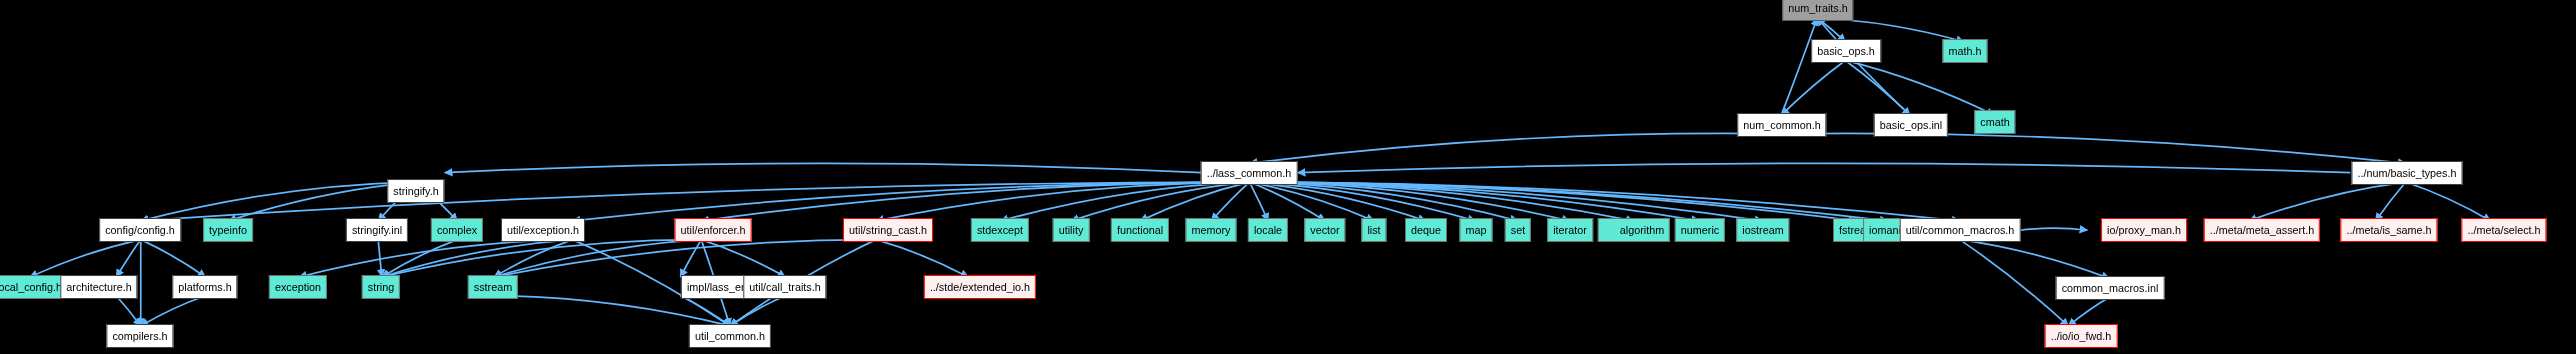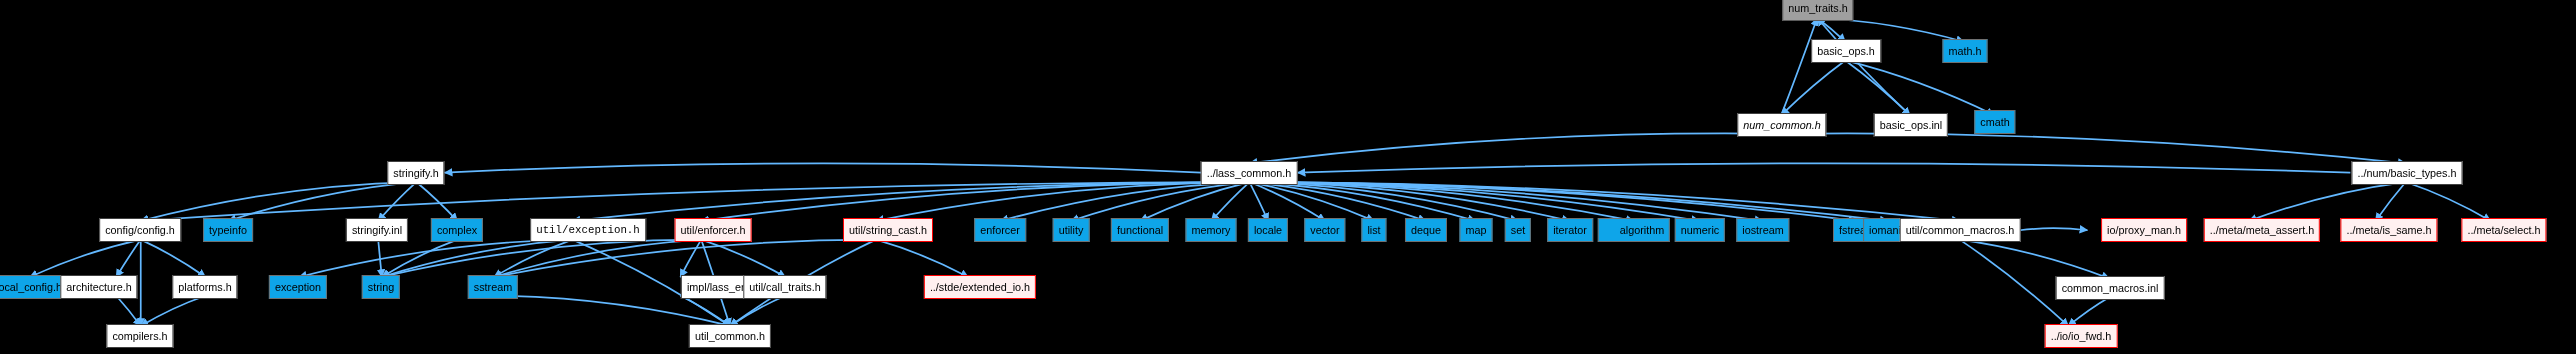--- a/index.html
+++ b/index.html
@@ -36,21 +36,21 @@
     line-height: 1;
     color: #000000;
     white-space: nowrap;
     cursor: pointer;
     transform: translate(-50%, -50%);
     padding: 0 5px;
   }
   
   .n-root     { background: #9f9f9f; border-color: #5a5a5a; }
   .n-plain    { background: #ffffff; border-color: #404040; }
-  .n-system   { background: #0ea5e9; border-color: #707070; }
+  .n-system   { background: #5eead4; border-color: #707070; }
   .n-ext      { background: #fff0f0; border-color: #ff0000; border-width: 1.4px; margin-left: 12px; }
 </style>
 </head>
 <body>
 
 <div id="graph">
   <svg id="edge-layer" width="2576" height="354" viewBox="0 0 3577 492" xmlns="http://www.w3.org/2000/svg">
     <defs>
       <marker id="arrow" viewBox="0 0 10 10" refX="9" refY="5" markerWidth="5" markerHeight="5" orient="auto-start-reverse">
         <path d="M 0 0 L 10 5 L 0 10 z" fill="#63b8ff"></path>
@@ -122,34 +122,34 @@
         <path d="M 685 411 Q 849 412.32 1013 453" fill="none" stroke="#63b8ff" stroke-width="2.4" marker-end="url(#arrow)"></path>
         <path d="M 2722 333 Q 2826 347.52 2930 387" fill="none" stroke="#63b8ff" stroke-width="2.4" marker-end="url(#arrow)"></path>
         <path d="M 2722 333 Q 2797.5 383.94 2873 453" fill="none" stroke="#63b8ff" stroke-width="2.4" marker-end="url(#arrow)"></path>
         <path d="M 2930 413 Q 2901.5 429.58 2873 453" fill="none" stroke="#63b8ff" stroke-width="2.4" marker-end="url(#arrow)"></path>
       </g>
   </svg>
   <div id="nodes">
       <div class="node n-root" style="left: 1818px; top: 8.6px;">num_traits.h</div>
       <div class="node n-plain" style="left: 1846px; top: 51px;">basic_ops.h</div>
       <div class="node n-system" style="left: 1965px; top: 51px;">math.h</div>
-      <div class="node n-plain" style="left: 1782px; top: 125px; font-style: italic;">num_common.h</div>
+      <div class="node n-plain" style="left: 1782px; top: 125px;">num_common.h</div>
       <div class="node n-plain" style="left: 1911px; top: 125px;">basic_ops.inl</div>
       <div class="node n-system" style="left: 1995px; top: 122px;">cmath</div>
       <div class="node n-plain" style="left: 1249px; top: 173px;">../lass_common.h</div>
       <div class="node n-plain" style="left: 2407px; top: 173px;">../num/basic_types.h</div>
-      <div class="node n-plain" style="left: 416px; top: 173px;">stringify.h</div>
+      <div class="node n-plain" style="left: 416px; top: 191px;">stringify.h</div>
       <div class="node n-plain" style="left: 140px; top: 230px;">config/config.h</div>
       <div class="node n-system" style="left: 228px; top: 230px;">typeinfo</div>
       <div class="node n-plain" style="left: 377px; top: 230px;">stringify.inl</div>
       <div class="node n-system" style="left: 457px; top: 230px;">complex</div>
-      <div class="node n-plain" style="left: 588px; top: 230px; font-family: Liberation Mono, monospace;">util/exception.h</div>
+      <div class="node n-plain" style="left: 543px; top: 230px;">util/exception.h</div>
       <div class="node n-ext" style="left: 701px; top: 230px;">util/enforcer.h</div>
       <div class="node n-ext" style="left: 876px; top: 230px;">util/string_cast.h</div>
-      <div class="node n-system" style="left: 1000px; top: 230px;">enforcer</div>
+      <div class="node n-system" style="left: 1000px; top: 230px;">stdexcept</div>
       <div class="node n-system" style="left: 1071px; top: 230px;">utility</div>
       <div class="node n-system" style="left: 1140px; top: 230px; text-align: right;">functional</div>
       <div class="node n-system" style="left: 1211px; top: 230px;">memory</div>
       <div class="node n-system" style="left: 1268px; top: 230px;">locale</div>
       <div class="node n-system" style="left: 1325px; top: 230px;">vector</div>
       <div class="node n-system" style="left: 1374px; top: 230px;">list</div>
       <div class="node n-system" style="left: 1426px; top: 230px;">deque</div>
       <div class="node n-system" style="left: 1476px; top: 230px;">map</div>
       <div class="node n-system" style="left: 1518px; top: 230px;">set</div>
       <div class="node n-system" style="left: 1570px; top: 230px;">iterator</div>

